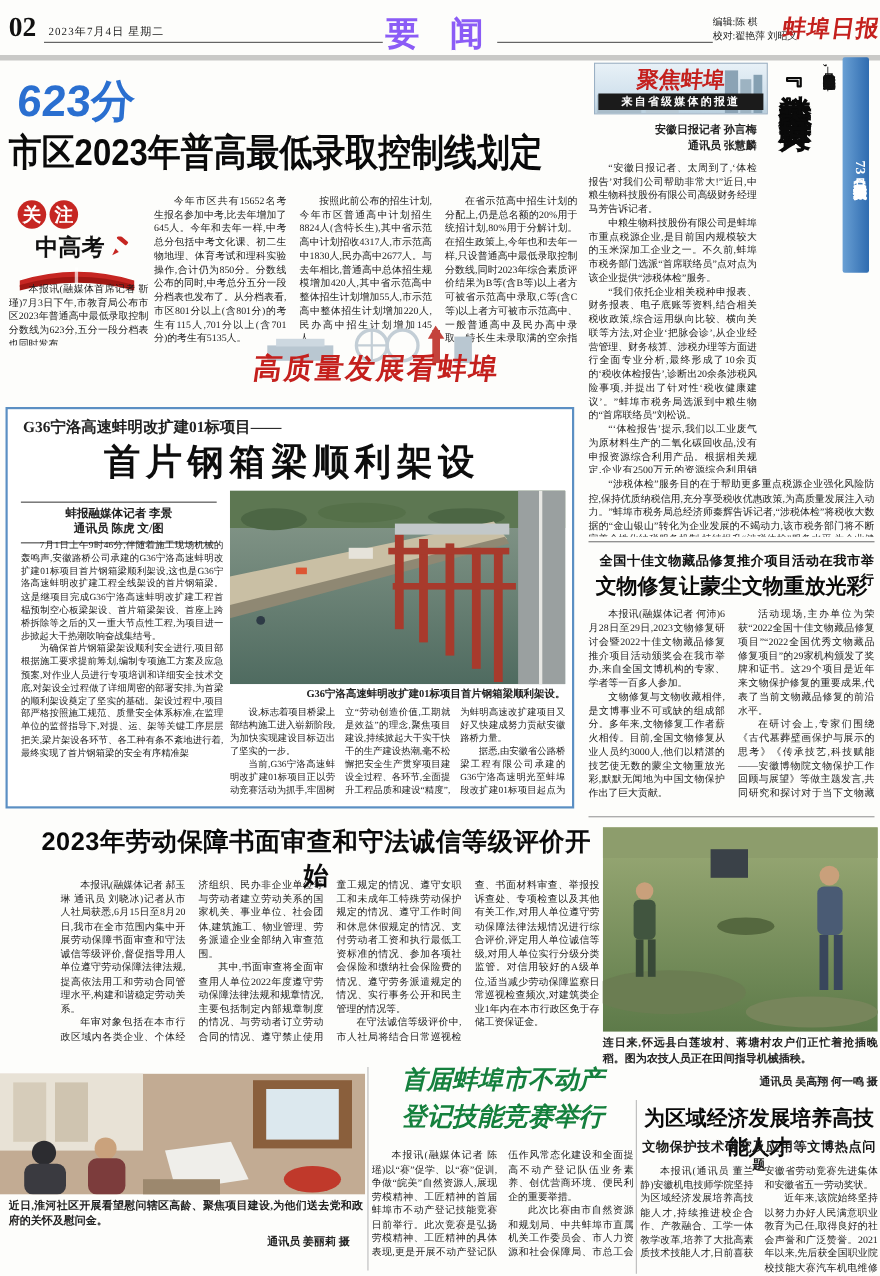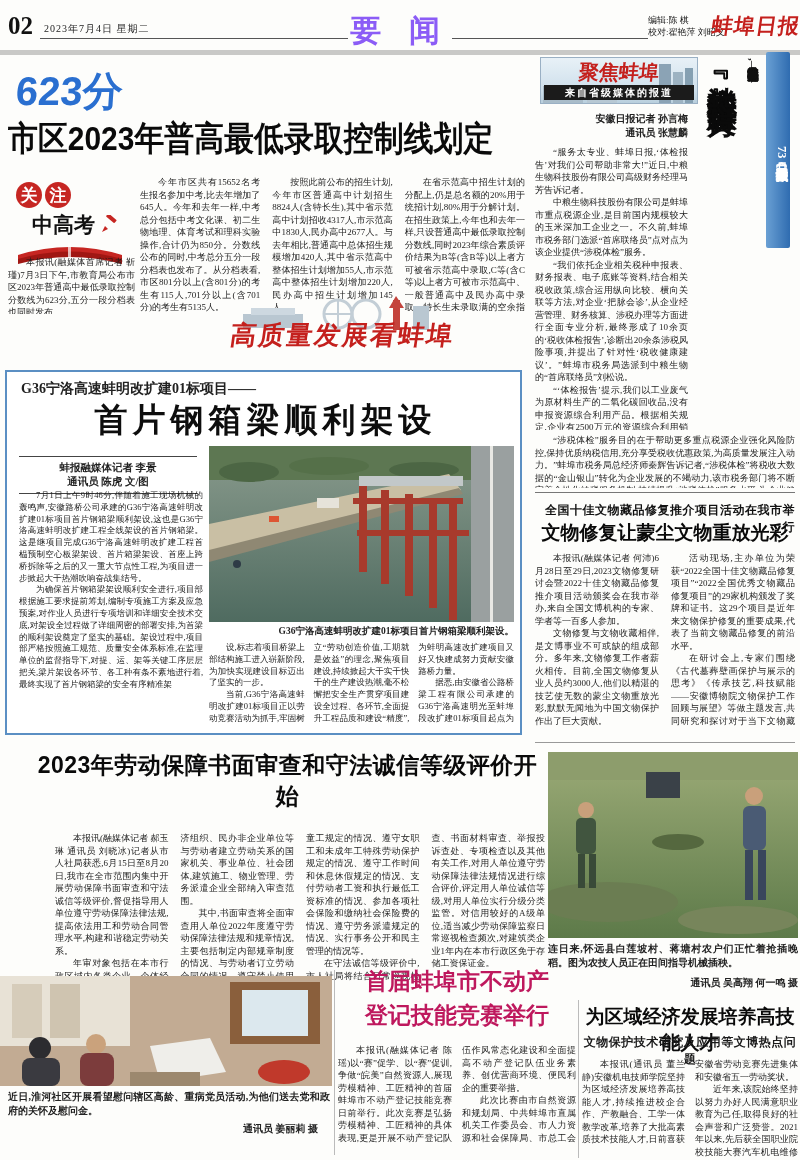--- a/index.html
+++ b/index.html
@@ -64,34 +64,34 @@
   .pb-headline { position:absolute; left:10px; top:26px; width:497px; text-align:center; font-size:33px; font-weight:900; color:#0d0d0d; letter-spacing:5px; font-family:"Liberation Serif",serif; text-shadow:0 0 3px #fff; }
   .pb-byline { position:absolute; left:12px; top:84px; width:178px; border-top:1px solid #444; border-bottom:1px solid #444; padding:4px 0; font-size:10.5px; line-height:14px; font-weight:700; color:#222; text-align:center; }
   .pb-leftcol { position:absolute; left:12px; top:118px; width:184px; height:236px; overflow:hidden; }
   .pb-photo { position:absolute; left:202px; top:74px; width:305px; height:176px; }
   .pb-caption { position:absolute; left:202px; top:253px; width:305px; font-size:9.5px; font-weight:700; color:#222; text-align:right; }
   .pb-bottomcols { position:absolute; left:202px; top:270px; width:305px; height:86px; overflow:hidden; column-count:3; column-gap:9px; }
   .pb-bottomcols p, .pb-leftcol p { font-size:8.5px; line-height:11.8px; }
 
   
   .labor-headline { left:30px; top:750px; width:515px; text-align:center; font-size:23px; font-weight:900; color:#0a0a0a; font-family:"Liberation Sans",sans-serif; letter-spacing:.5px; }
-  .labor-cols { left:55px; top:798px; width:490px; height:176px; overflow:hidden; column-count:4; column-gap:12px;margin-top:34px; }
+  .labor-cols { left:55px; top:798px; width:490px; height:176px; overflow:hidden; column-count:4; column-gap:12px; }
 
   
   .rice-photo { left:548px; top:752px; width:250px; height:186px; }
   .rice-caption { left:548px; top:942px; width:250px; font-size:10px; line-height:14px; font-weight:700; color:#222; text-align:justify; }
   .rice-credit { left:548px; top:976px; width:250px; text-align:right; font-size:10px; font-weight:700; color:#222; }
   .room-photo { left:0px; top:976px; width:332px; height:110px; }
   .room-caption { left:8px; top:1090px; width:322px; font-size:10px; line-height:14px; font-weight:700; color:#222; text-align:justify; }
   .room-credit { left:8px; top:1122px; width:310px; text-align:right; font-size:10px; font-weight:700; color:#222; }
 
   
   .vdiv1 { left:334px; top:970px; width:1px; height:185px; background:#bbb; }
   .vdiv2 { left:578px; top:1000px; width:1px; height:158px; background:#bbb; }
-  .bdc-headline { left:338px; top:964px; width:238px; text-align:center; font-size:23px; font-weight:900; color:#be185d; font-family:"Liberation Sans",sans-serif; line-height:34px; }
+  .bdc-headline { left:338px; top:964px; width:238px; text-align:center; font-size:23px; font-weight:900; color:#15803d; font-family:"Liberation Sans",sans-serif; line-height:34px;font-style:italic; }
   .bdc-cols { left:338px; top:1044px; width:238px; height:112px; overflow:hidden; column-count:2; column-gap:10px; }
   .bdc-cols p, .jd-cols p, .labor-cols p, .wenwu-cols p, .shetax-col p, .shetax-wide p, .lead-cols p, .lead-intro p { }
 
   
   .jd-headline { left:582px; top:1004px; width:216px; text-align:center; font-size:19px; font-weight:900; color:#0a0a0a; font-family:"Liberation Sans",sans-serif; }
   .jd-sub { left:582px; top:1034px; width:216px; text-align:center; font-size:12px; font-weight:900; color:#1a1a1a; letter-spacing:.5px; font-family:"Liberation Serif",serif; }
   .jd-cols { left:582px; top:1058px; width:216px; height:100px; overflow:hidden; column-count:2; column-gap:10px; }
 </style>
 </head>
 <body>
@@ -148,21 +148,21 @@
       <rect x="46" y="32" width="30" height="13" fill="#b7c8d3"></rect>
     </svg>
     <div class="jujiao-title">聚焦蚌埠</div>
     <div class="jujiao-strip">来自省级媒体的报道</div>
   </div>
   <div class="abs shetax-byline">
     <div>安徽日报记者 孙言梅</div>
     <div>通讯员 张慧麟</div>
   </div>
   <div class="abs shetax-col bodytext">
-      <p>“服务太专业、蚌埠日报,‘体检报告’对我们公司帮助非常大!”近日,中粮生物科技股份有限公司高级财务经理马芳告诉记者。</p>
+      <p>“安徽日报记者、太周到了,‘体检报告’对我们公司帮助非常大!”近日,中粮生物科技股份有限公司高级财务经理马芳告诉记者。</p>
       <p>中粮生物科技股份有限公司是蚌埠市重点税源企业,是目前国内规模较大的玉米深加工企业之一。不久前,蚌埠市税务部门选派“首席联络员”点对点为该企业提供“涉税体检”服务。</p>
       <p>“我们依托企业相关税种申报表、财务报表、电子底账等资料,结合相关税收政策,综合运用纵向比较、横向关联等方法,对企业‘把脉会诊’,从企业经营管理、财务核算、涉税办理等方面进行全面专业分析,最终形成了10余页的‘税收体检报告’,诊断出20余条涉税风险事项,并提出了针对性‘税收健康建议’。”蚌埠市税务局选派到中粮生物的“首席联络员”刘松说。</p>
       <p>“‘体检报告’提示,我们以工业废气为原材料生产的二氧化碳回收品,没有申报资源综合利用产品。根据相关规定,企业有2500万元的资源综合利用销售收入可享受增值税即征即退政策。同时,企业所得税减计收入250余万元,预计可减免税款62.5万元。”马芳告诉记者,税务部门不仅为企业及时准确排查涉税风险,还帮助企业充分享受税收优惠。</p>
     </div>
   <div class="abs shetax-wide bodytext">
       <p>“涉税体检”服务目的在于帮助更多重点税源企业强化风险防控,保持优质纳税信用,充分享受税收优惠政策,为高质量发展注入动力。”蚌埠市税务局总经济师秦辉告诉记者,“涉税体检”将税收大数据的“金山银山”转化为企业发展的不竭动力,该市税务部门将不断完善个性化纳税服务机制,持续提升“涉税体检”服务水平,为企业健康可持续发展铺路搭桥。</p>
     </div>
   <div class="abs vert-headline">『涉税体检』开出惠企良方</div>
   <div class="abs vert-sub">蚌埠市主动为企业排查涉税风险,帮助企业充分享受税收优惠——</div>
   <div class="abs vert-banner">7月3日《安徽日报》头版刊发</div>
@@ -295,21 +295,21 @@
       <circle cx="40" cy="72" r="11" fill="#2c2c30"></circle>
       <rect x="22" y="82" width="38" height="28" rx="8" fill="#3a3a40"></rect>
       <circle cx="96" cy="68" r="10" fill="#caa27c"></circle>
       <rect x="80" y="77" width="34" height="33" rx="8" fill="#7c3c3c"></rect>
     </g>
     <polygon points="150,70 210,62 226,96 160,106" fill="#efeeea"></polygon>
     <rect x="250,90" y="88" width="0" height="0" fill="#c0392b"></rect>
     <ellipse cx="284" cy="96" rx="26" ry="12" fill="#c0392b"></ellipse>
     <rect x="130" y="96" width="70" height="14" fill="#9c886e"></rect>
   </svg>
-  <div class="abs room-caption">近日,淮河社区开展看望慰问辖区高龄、重病党员活动,为他们送去党和政府的关怀及慰问金。</div>
+  <div class="abs room-caption">近日,淮河社区开展看望慰问辖区高龄、聚焦项目建设,为他们送去党和政府的关怀及慰问金。</div>
   <div class="abs room-credit">通讯员 姜丽莉 摄</div>
 
   <div class="abs vdiv1"></div>
   <div class="abs vdiv2"></div>
   <div class="abs bdc-headline">
     <div>首届蚌埠市不动产</div>
     <div>登记技能竞赛举行</div>
   </div>
   <div class="abs bdc-cols bodytext">
       <p>本报讯(融媒体记者 陈瑶)以“赛”促学、以“赛”促训,争做“皖美”自然资源人,展现劳模精神、工匠精神的首届蚌埠市不动产登记技能竞赛日前举行。此次竞赛是弘扬劳模精神、工匠精神的具体表现,更是开展不动产登记队伍作风常态化建设和全面提高不动产登记队伍业务素养、创优营商环境、便民利企的重要举措。</p>

